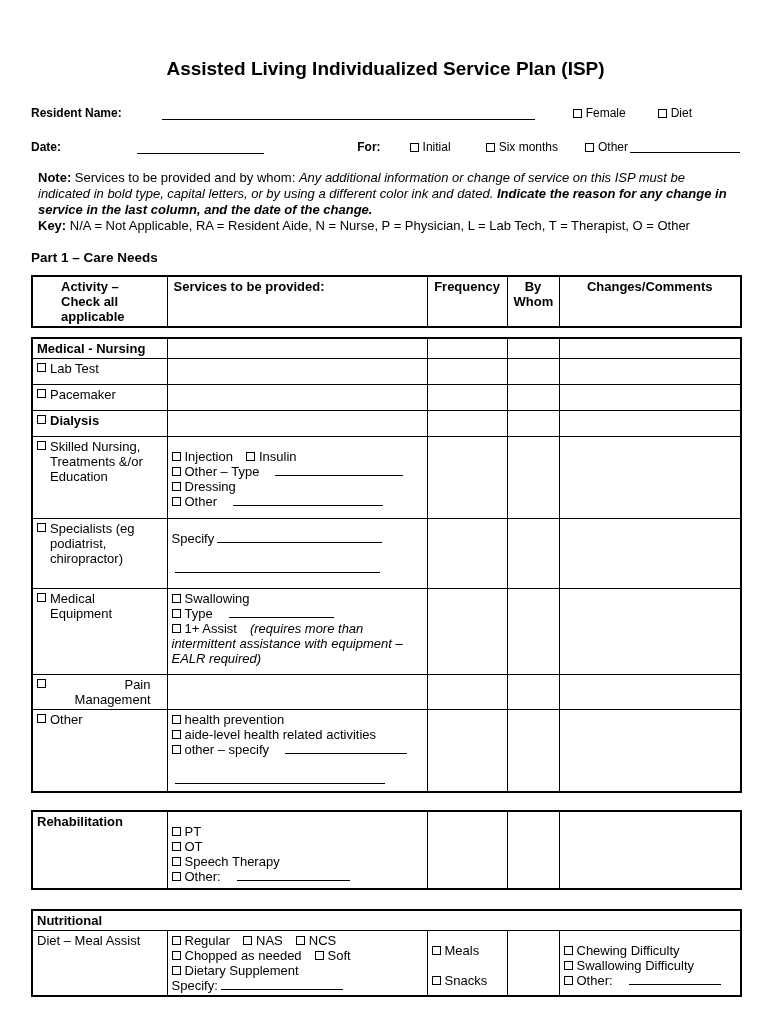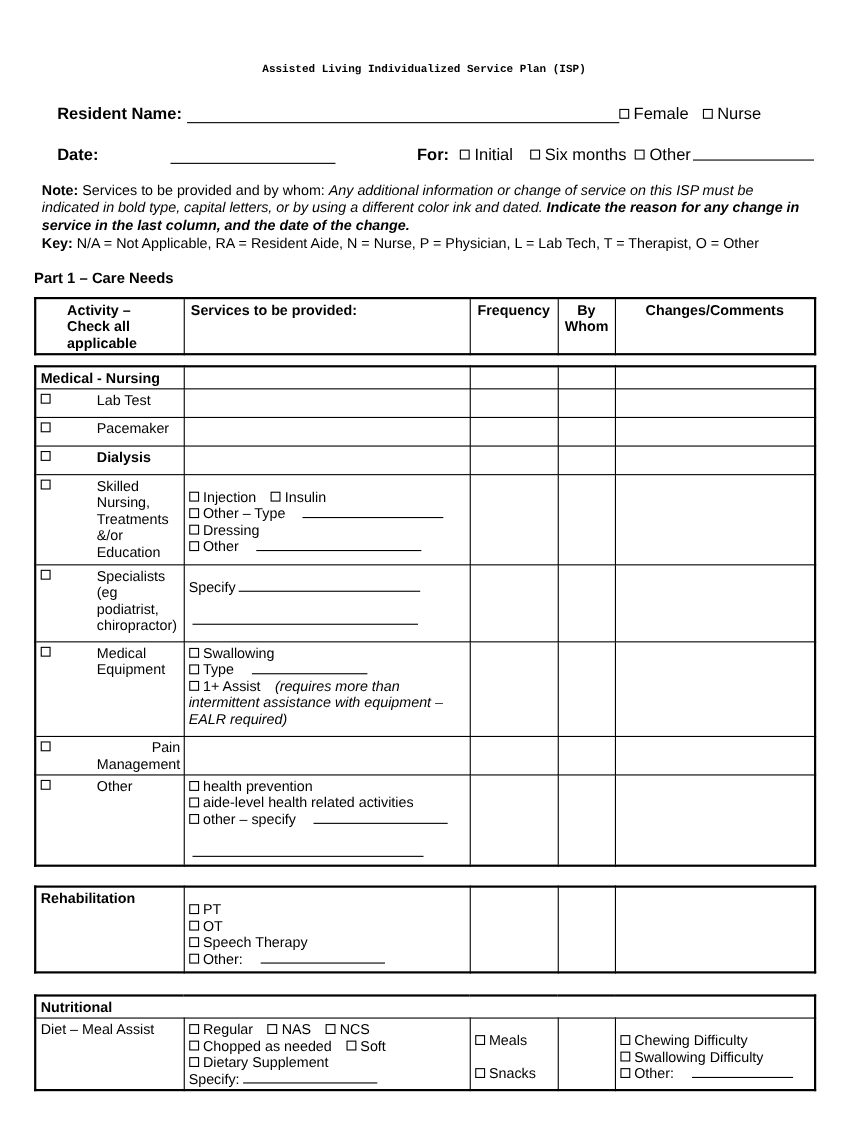--- a/index.html
+++ b/index.html
@@ -2,37 +2,37 @@
 <html><head>
 <meta charset="utf-8">
 <style>
   * { margin:0; padding:0; box-sizing:border-box; }
   html,body { background:#e8e8e8; }
   body { font-family:"Liberation Sans", sans-serif; color:#000; }
   .doc {
     position:relative; width:770px; height:1024px; background:#fff;
     padding:58px 30px 0 31px; overflow:hidden;
   }
-  .title { text-align:center; font-weight:bold; font-size:10px; margin-bottom:26px;font-family:Liberation Mono, monospace; }
-
-  .frow { display:flex; align-items:flex-end; font-size:15px; margin-left:21px; }
+  .title { text-align:center; font-weight:bold; font-size:19px; margin-bottom:26px; }
+
+  .frow { display:flex; align-items:flex-end; font-size:12px; margin-left:0;gap:19px; }
   .rname { padding-right:48px; margin-bottom:20px; }
   .lbl { font-weight:bold; white-space:nowrap; }
   .w118 { display:inline-block; width:118px; }
   .spacer { flex:1; }
   .forlbl { margin-left:74px; margin-right:10px; }
   .drow { margin-bottom:16px; }
 
   .wline { display:inline-block; height:11px; border-bottom:1.5px solid #000; margin-left:2px; }
 
   .cbg { display:inline-flex; align-items:center; margin-right:13px; white-space:nowrap; }
   .cbg:last-child { margin-right:0; }
   .cb { display:inline-block; width:9px; height:9px; border:1.5px solid #000; flex:0 0 auto; }
   .cbl { margin-left:4px; }
-  .cbg.hang { display:flex; align-items:flex-start; white-space:normal; margin-right:12px;gap:38px; }
+  .cbg.hang { display:flex; align-items:flex-start; white-space:normal; margin-right:12px; }
   .cbg.hang .cb { margin-top:2px; }
   .cbg.hang .cbl { flex:1; }
 
   .note { font-size:13px; line-height:16px; margin-left:7px; width:700px; }
   .it, .note i { font-style:italic; }
   .bd, .note b { font-weight:bold;text-align:right; }
   .part { font-weight:bold; font-size:13.5px; margin:16px 0 10px 0; }
 
   table.care { border-collapse:collapse; table-layout:fixed; width:709px; border:2px solid #000; }
   table.care td { border:1px solid #000; vertical-align:top; padding:2px 4px; font-size:13px; line-height:15px; }
@@ -51,21 +51,21 @@
   <div class="frow rname">
     <span class="lbl w118">Resident Name:</span>
     <span class="wline" style="width:398px"></span>
     <span class="spacer"></span>
     <span class="cbg">
       <span class="cb"></span>
       <span class="cbl">Female</span>
     </span>
     <span class="cbg">
       <span class="cb"></span>
-      <span class="cbl">Nurse</span>
+      <span class="cbl">Diet</span>
     </span>
   </div>
 
   <div class="frow drow">
     <span class="lbl w118">Date:</span>
     <span class="wline" style="width:175px"></span>
     <span class="lbl forlbl">For:</span>
     <span class="cbg" style="margin-right:16px">
       <span class="cb"></span>
       <span class="cbl">Initial</span>

